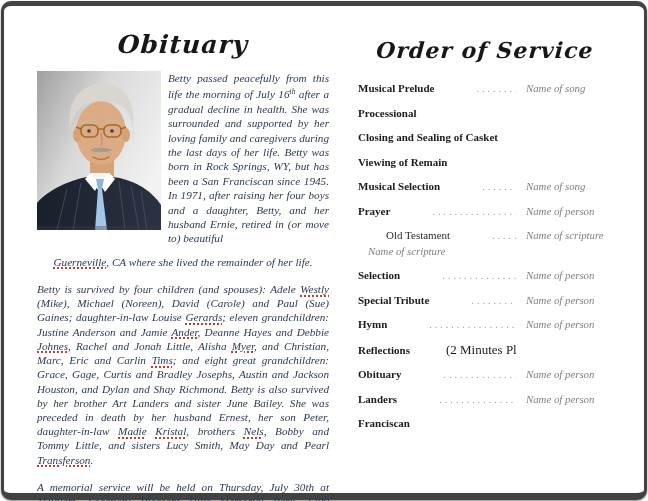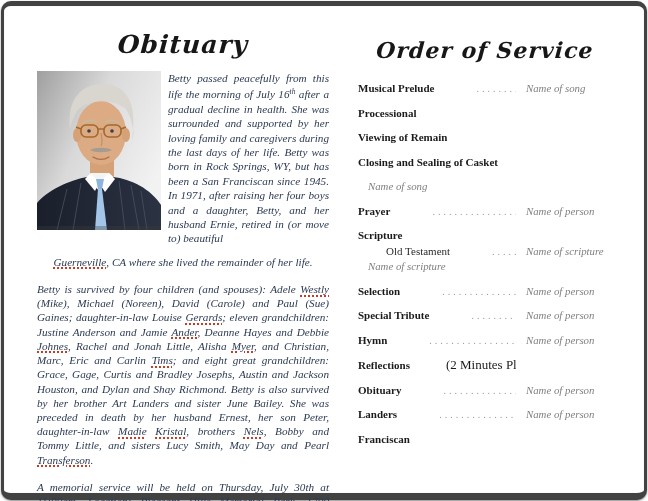--- a/index.html
+++ b/index.html
@@ -155,54 +155,52 @@
           <div class="row">
             <span class="lead-wrap">
               <span class="label">Processional</span>
 
             </span>
 
           </div>
 
           <div class="row">
             <span class="lead-wrap">
+              <span class="label">Closing and Sealing of Casket</span>
+
+            </span>
+
+          </div>
+
+          <div class="row">
+            <span class="lead-wrap">
               <span class="label">Viewing of Remain</span>
 
             </span>
 
           </div>
 
           <div class="row">
             <span class="lead-wrap">
-              <span class="label">Closing and Sealing of Casket</span>
-
-            </span>
-
-          </div>
-
-          <div class="row">
+              <span class="label">Musical Selection</span>
+
+              <span class="leader show"></span>
+            </span>
             <span class="value">Name of song</span>
           </div>
 
           <div class="row">
             <span class="lead-wrap">
               <span class="label">Prayer</span>
 
               <span class="leader show"></span>
             </span>
             <span class="value">Name of person</span>
           </div>
 
-          <div class="row tight">
-            <span class="lead-wrap">
-              <span class="label">Scripture</span>
-
-            </span>
-
-          </div>
 
           <div class="row sub tight">
             <span class="lead-wrap">
               <span class="label">Old Testament</span>
 
               <span class="leader show"></span>
             </span>
             <span class="value">Name of scripture</span>
           </div>
 

